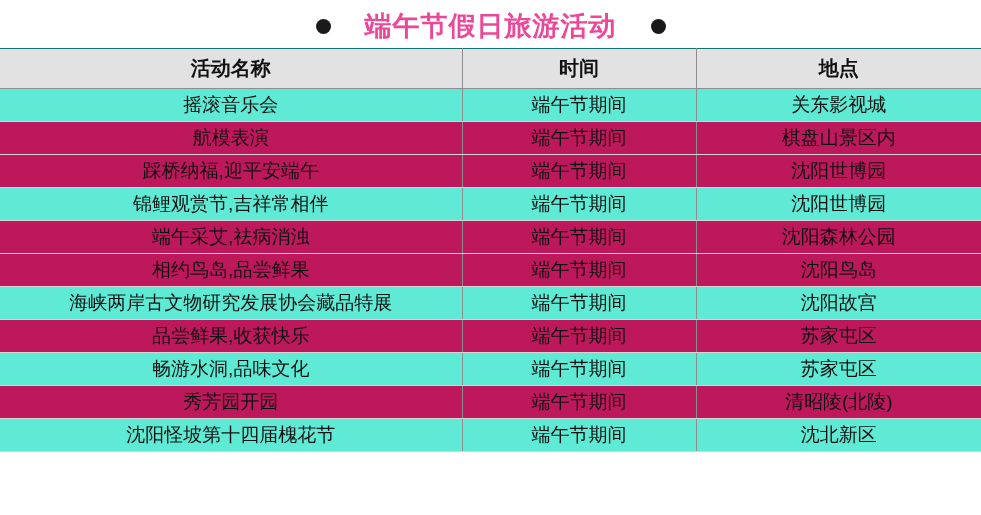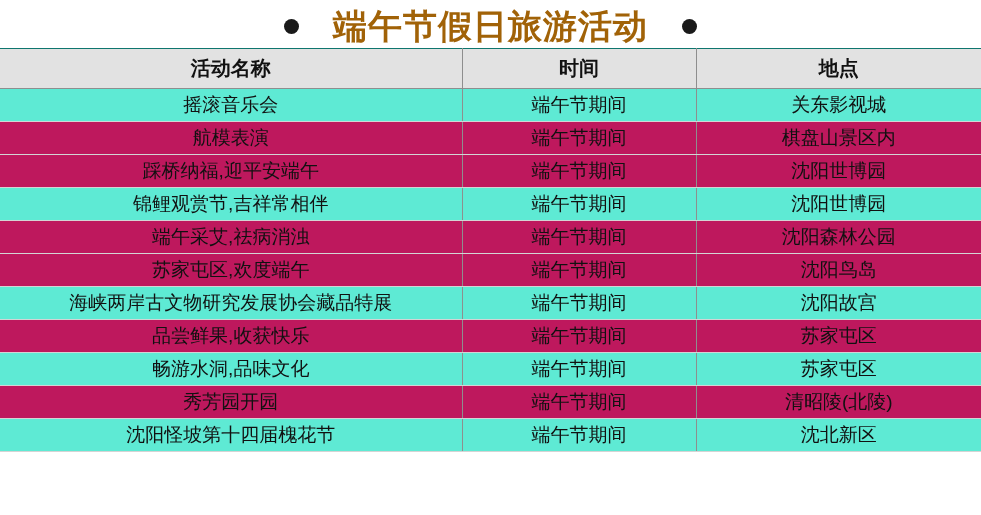--- a/index.html
+++ b/index.html
@@ -31,24 +31,24 @@
     box-sizing: border-box;
   }
   .bullet {
     width: 15px;
     height: 15px;
     border-radius: 50%;
     background: #1a1a1a;
     display: inline-block;
   }
   .title-text {
-    font-size: 34px;
+    font-size: 27px;
     font-weight: bold;
     letter-spacing: 1px;
-    color: #a16207;
+    color: #ec4899;
     line-height: 1;
     white-space: nowrap;
   }
   table.activity-table {
     border-collapse: collapse;
     width: 981px;
     table-layout: fixed;
   }
   table.activity-table col.c-name { width: 462px; }
   table.activity-table col.c-time { width: 234px; }
@@ -140,21 +140,21 @@
         <td>锦鲤观赏节,吉祥常相伴</td>
         <td>端午节期间</td>
         <td>沈阳世博园</td>
       </tr>
       <tr class="even">
         <td>端午采艾,祛病消浊</td>
         <td>端午节期间</td>
         <td>沈阳森林公园</td>
       </tr>
       <tr class="even">
-        <td>苏家屯区,欢度端午</td>
+        <td>相约鸟岛,品尝鲜果</td>
         <td>端午节期间</td>
         <td>沈阳鸟岛</td>
       </tr>
       <tr class="odd">
         <td>海峡两岸古文物研究发展协会藏品特展</td>
         <td>端午节期间</td>
         <td>沈阳故宫</td>
       </tr>
       <tr class="even">
         <td>品尝鲜果,收获快乐</td>

